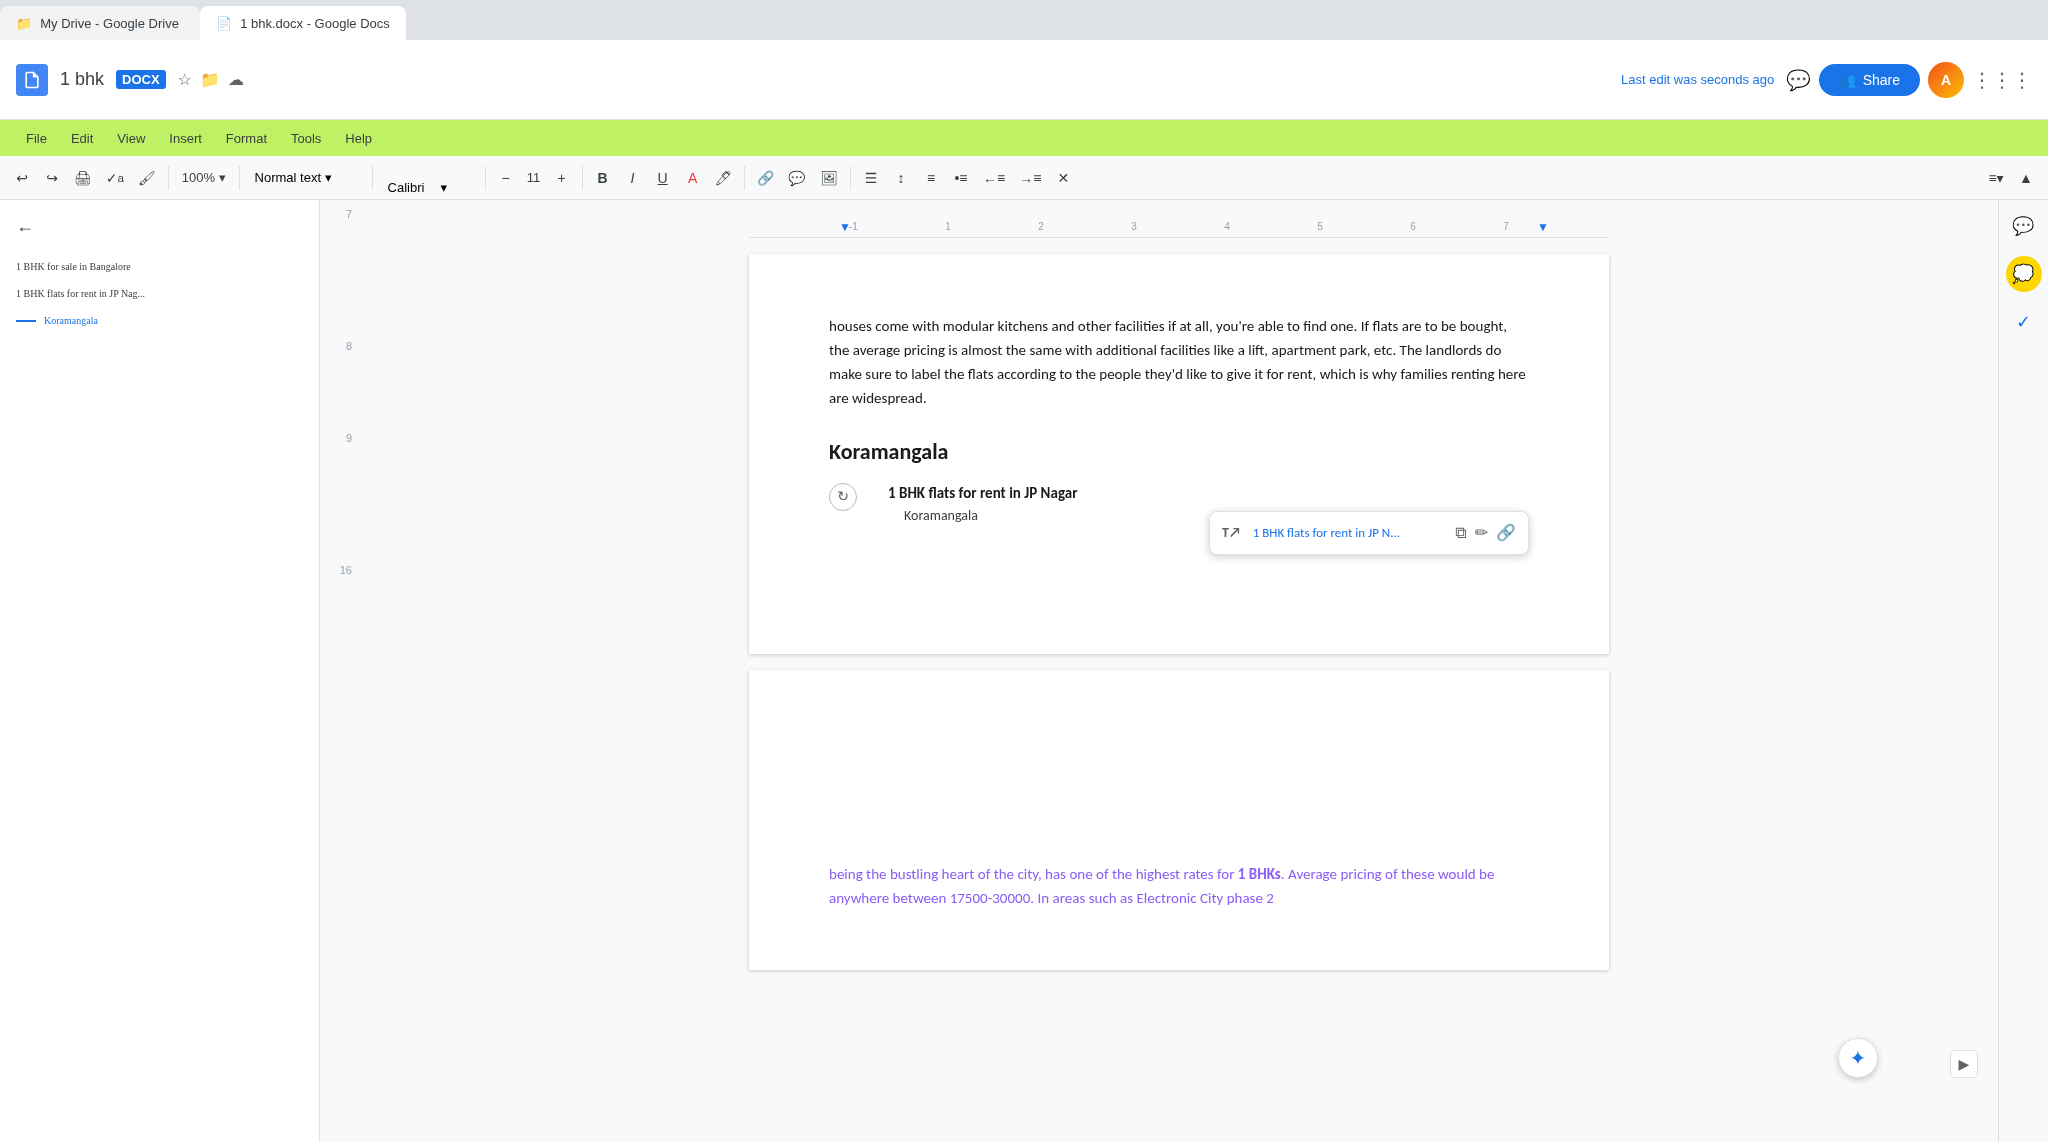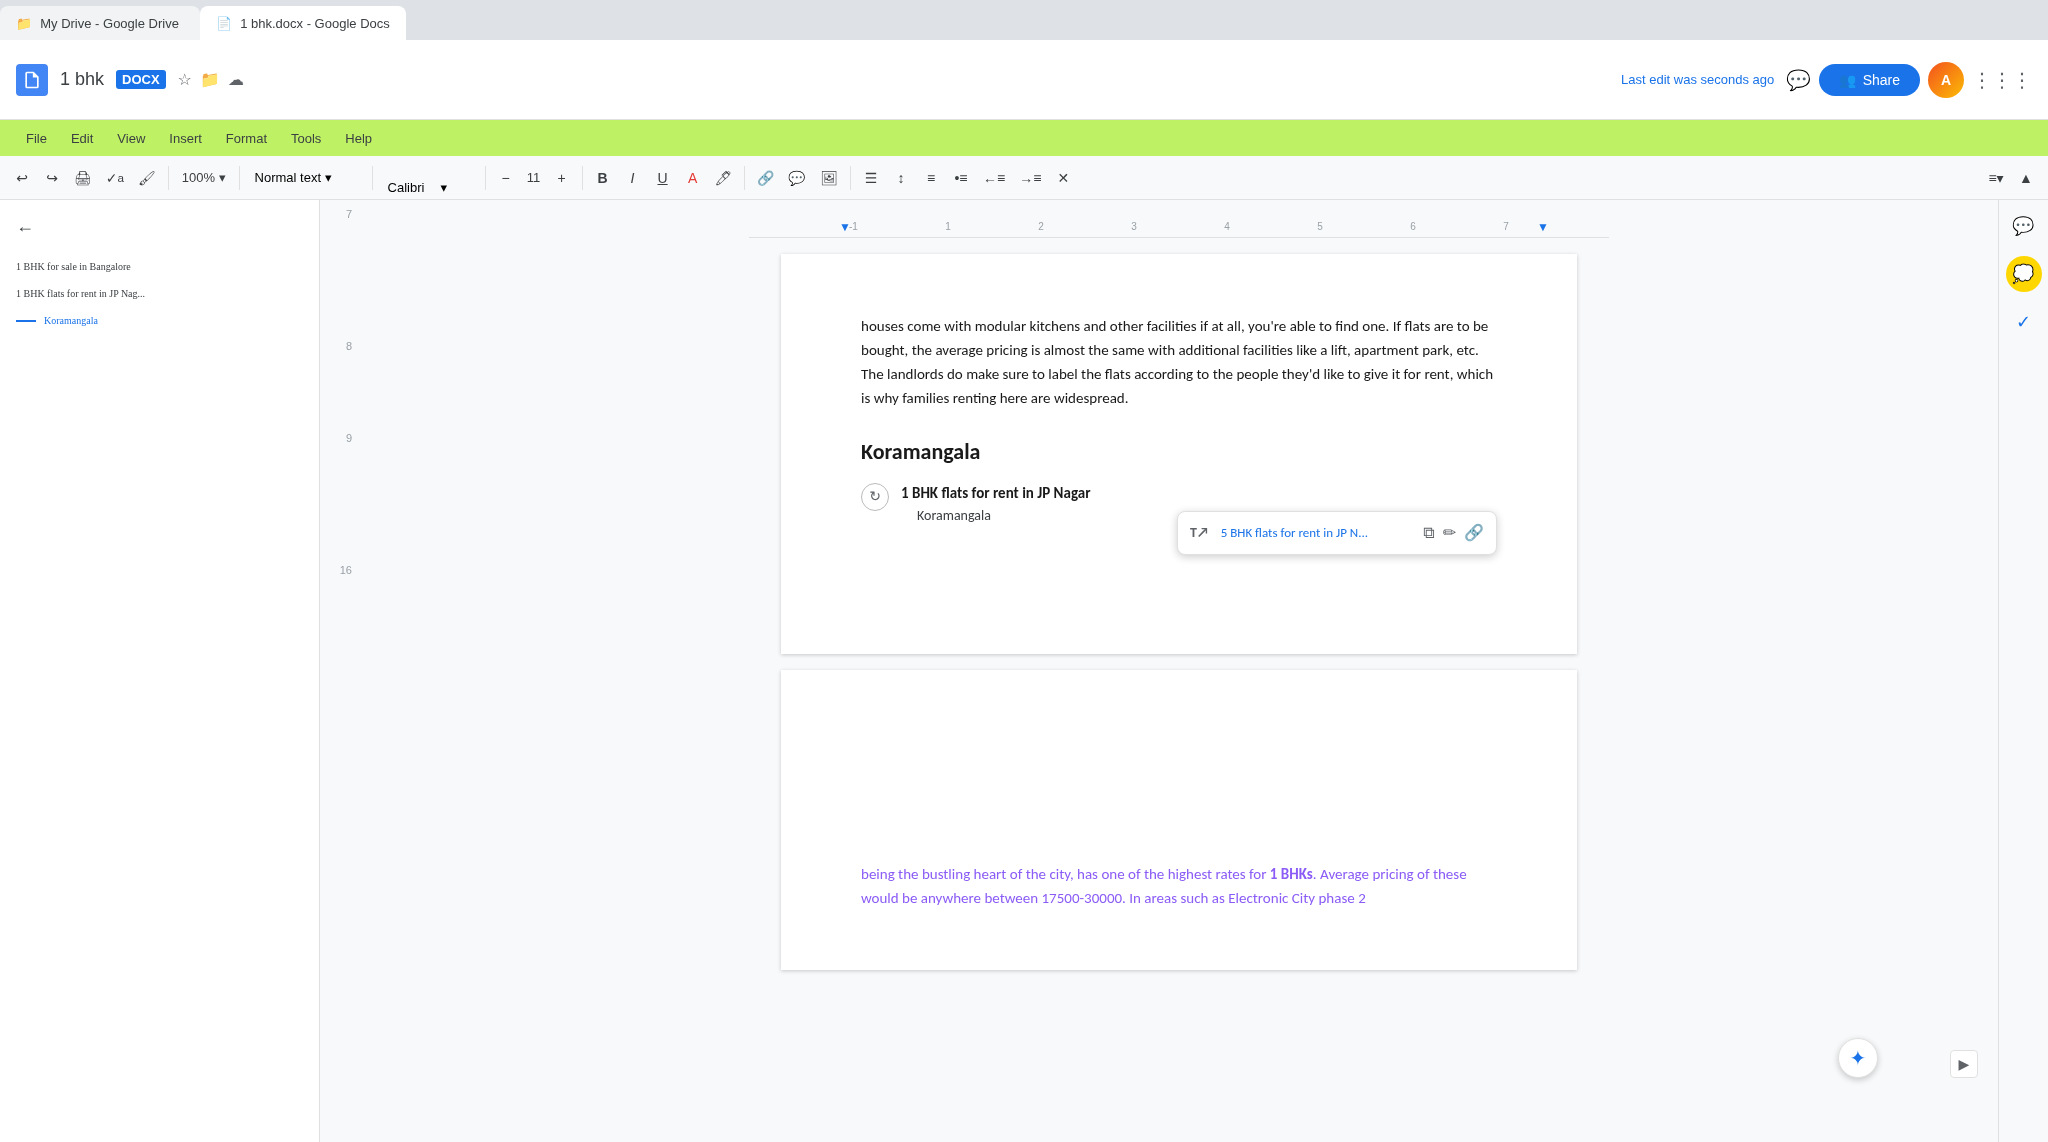--- a/index.html
+++ b/index.html
@@ -217,21 +217,21 @@
       border-bottom: 1px solid #e0e0e0;
       display: flex; align-items: center;
       position: relative;
       font-size: 10px; color: #9aa0a6;
     }
     .ruler-marks {
       display: flex; width: 100%; padding: 0 100px; justify-content: space-between;
     }
 
     .page {
-      width: 796px;
+      width: 860px;
       background: #fff;
       box-shadow: 0 1px 4px rgba(0,0,0,0.2);
       padding: 60px 80px;
       min-height: 400px;
       position: relative;
     }
 
     .page-content {
       font-family: 'Calibri', Arial, sans-serif;
       font-size: 15px;
@@ -259,20 +259,21 @@
       width: 28px; height: 28px;
       border: 1.5px solid #bbb;
       border-radius: 50%;
       display: flex; align-items: center; justify-content: center;
       color: #5f6368; font-size: 14px;
       cursor: pointer; flex-shrink: 0; margin-top: 2px;
     }
 
     .link-content {
       flex: 1;
+      margin-left: 19px;
     }
 
     .link-title {
       color: #1a1a1a;
       font-size: 15px;
       font-weight: bold;
     }
 
     .link-subtitle {
       color: #3c4043;
@@ -529,21 +530,21 @@
 
         <div class="link-row">
           <div class="refresh-icon">↻</div>
           <div class="link-content">
             <div class="link-title">1 BHK flats for rent in JP Nagar</div>
             <div class="link-subtitle">Koramangala</div>
           </div>
 
           <div class="link-tooltip">
             <span class="tooltip-icon">T↗</span>
-            <span class="tooltip-link">5 BHK flats for rent in JP N...</span>
+            <span class="tooltip-link">1 BHK flats for rent in JP N...</span>
             <div class="tooltip-actions">
               <span>⧉</span>
               <span>✏</span>
               <span>🔗</span>
             </div>
           </div>
         </div>
       </div>
     </div>
 

